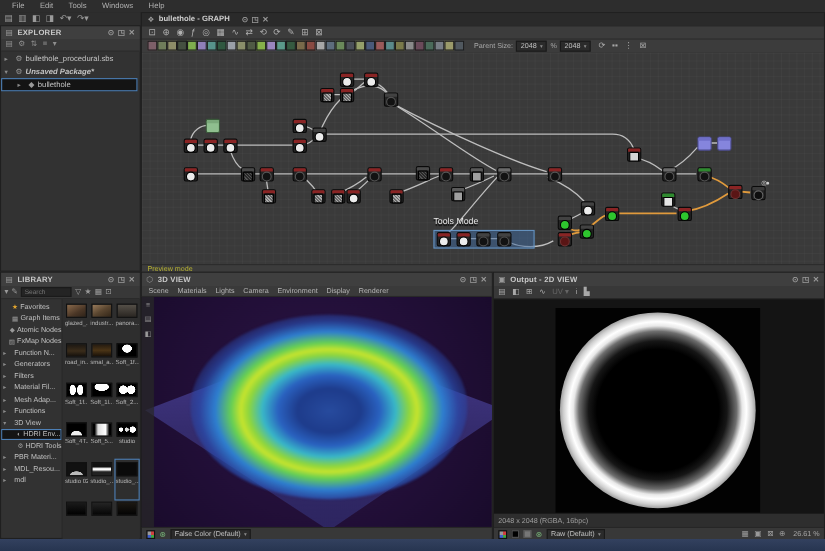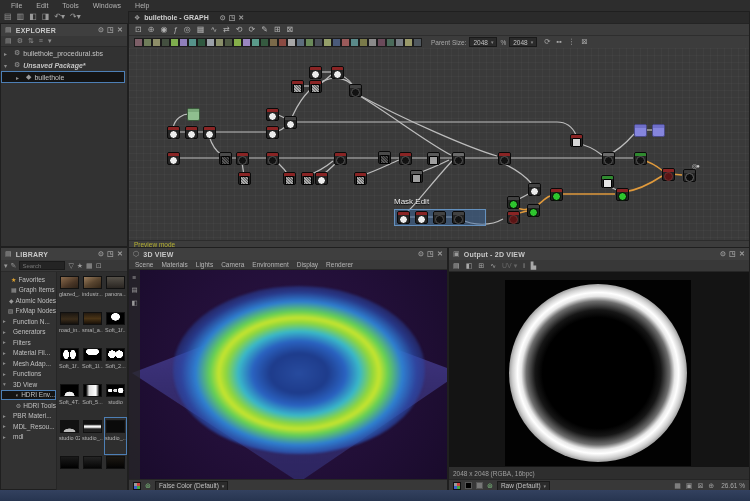--- a/index.html
+++ b/index.html
@@ -247,21 +247,21 @@
           <path d="M478,136 C483,140 487,142 490,143" class="wg"></path>
           <path d="M386,158 C391,162 395,162 398,161" class="wo"></path>
           <path d="M386,167 C391,164 395,164 398,163" class="wo"></path>
           <path d="M406,159 C412,155 416,150 421,148" class="wo"></path>
           <path d="M429,146 L486,146" class="wo"></path>
           <path d="M495,144 C510,142 524,134 533,128" class="wo"></path>
           <path d="M513,112 C522,114 529,119 534,123" class="wo"></path>
           <path d="M542,126 L553,127" class="wo"></path>
         </svg>
       <div class="maskframe"></div>
-      <div class="masklabel">Mask Edit</div>
+      <div class="masklabel">Tools Mode</div>
     <div class="node wc" style="left: 180px; top: 18px;">
           <i></i>
           <b></b>
         </div>
         <div class="node wc" style="left: 202px; top: 18px;">
           <i></i>
           <b></b>
         </div>
         <div class="node nz" style="left: 162px; top: 32px;">
           <i></i>

